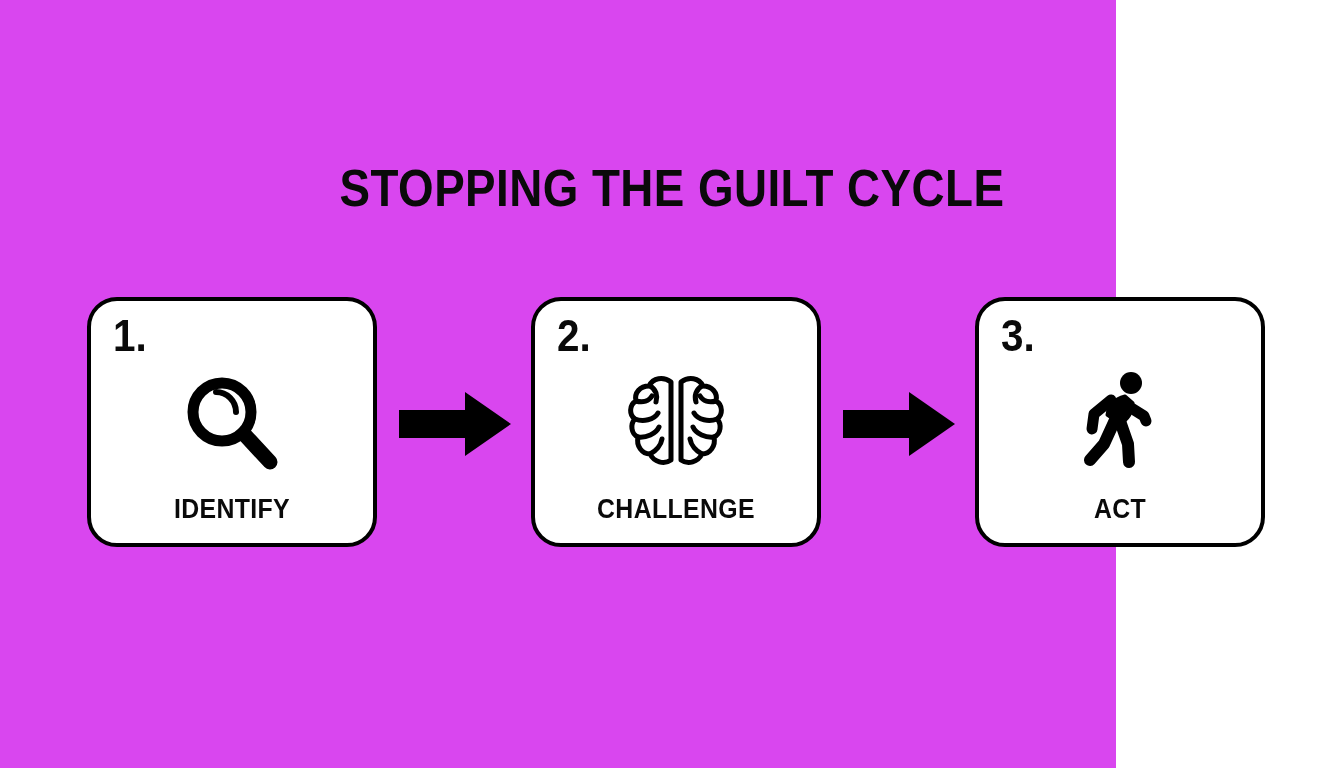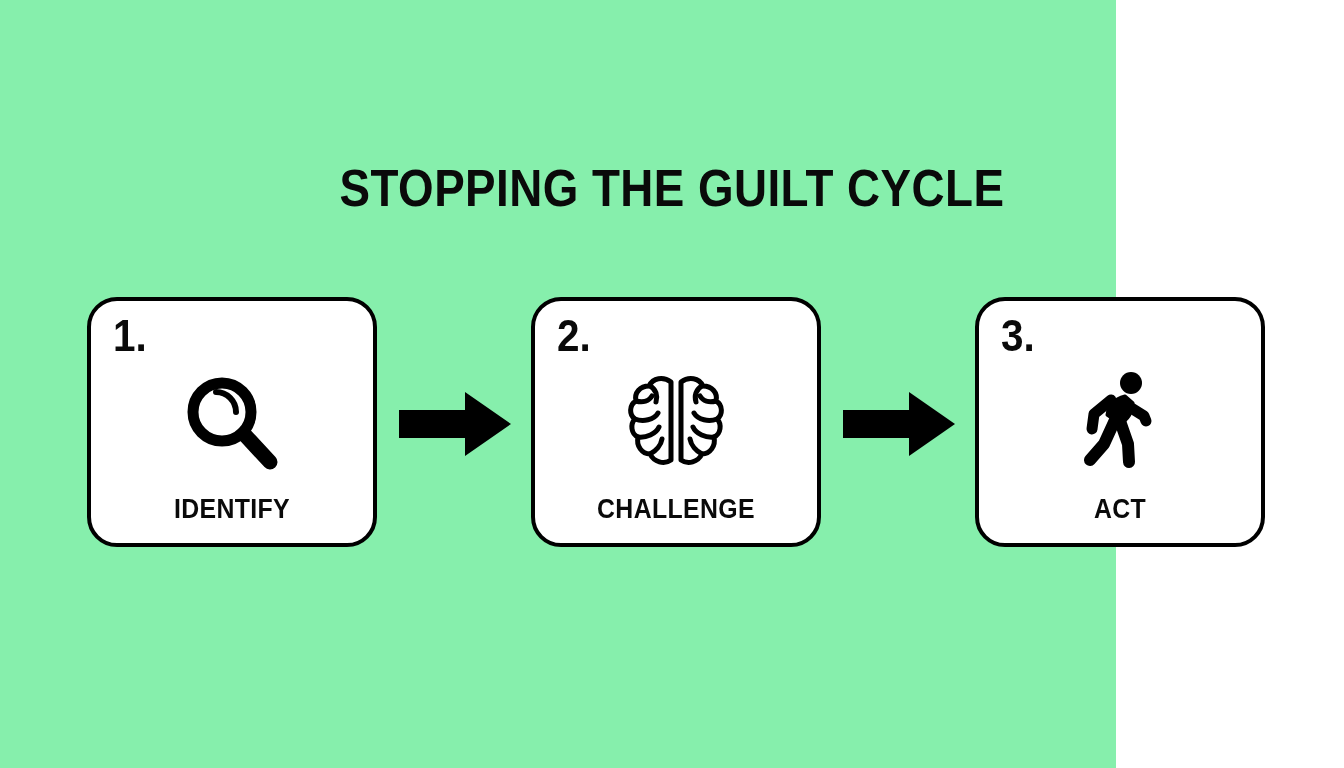--- a/index.html
+++ b/index.html
@@ -12,21 +12,21 @@
     height: 768px;
     overflow: hidden;
     font-family: "Liberation Sans", sans-serif;
     -webkit-font-smoothing: antialiased;
   }
 
   #canvas {
     position: relative;
     width: 1116px;
     height: 768px;
-    background: #86efac;
+    background: #d946ef;
   }
 
   
   #title {
     position: absolute;
     left: 0;
     top: 158px;
     width: 1344px;
     text-align: center;
     font-family: "Liberation Sans", sans-serif;

